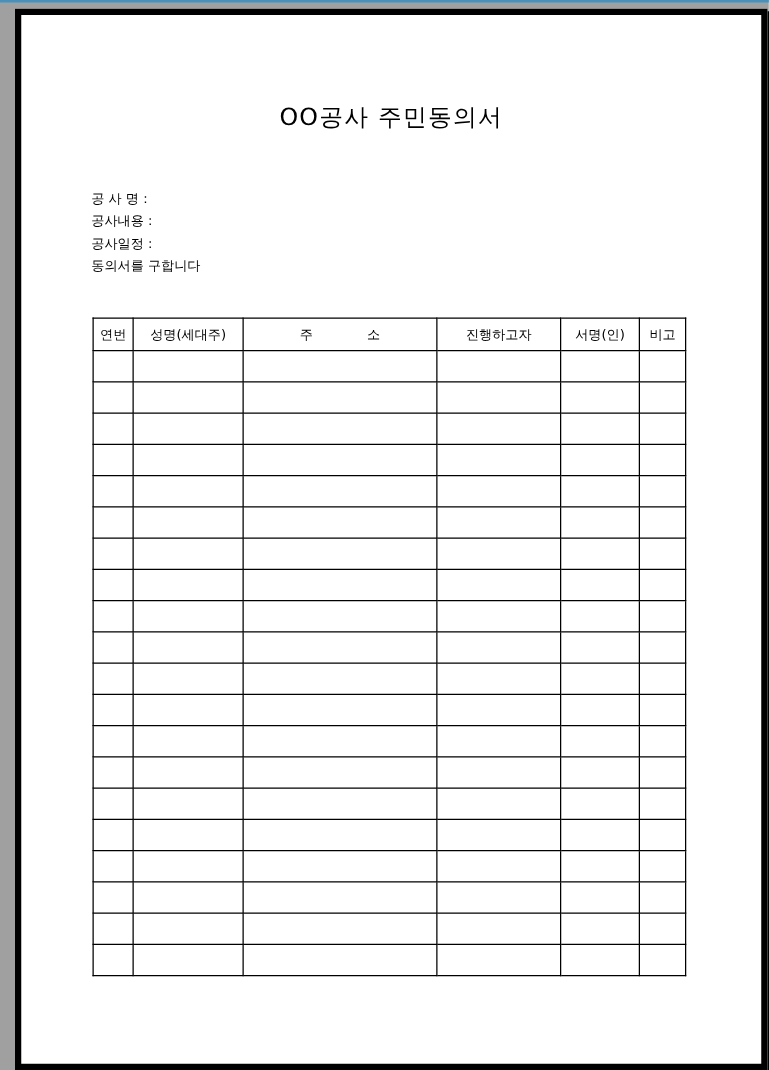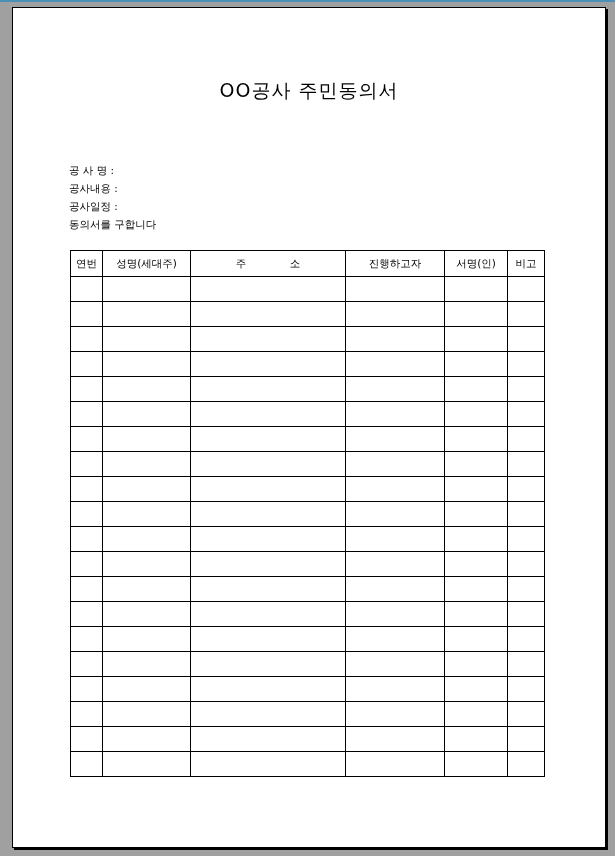--- a/index.html
+++ b/index.html
@@ -22,37 +22,37 @@
       height: 2px;
       background: #4a8fb8;
     }
     .page {
       position: absolute;
       left: 12px;
       top: 7px;
       width: 592px;
       height: 839px;
       background: #ffffff;
-      border: 1px solid #000000;
+      border: 5px solid #000000;
       box-shadow: 2px 2px 0 #000;
     }
     .title {
       position: absolute;
       left: 0;
       top: 70px;
       width: 592px;
       text-align: center;
       font-size: 19px;
       letter-spacing: 1px;
       line-height: 24px;
     }
     .info {
       position: absolute;
       left: 56px;
-      top: 153px;
+      top: 138px;
       font-size: 10.5px;
       line-height: 18px;
     }
     .info .line {
       white-space: nowrap;
       height: 18px;
     }
     table.roster {
       position: absolute;
       left: 57px;

